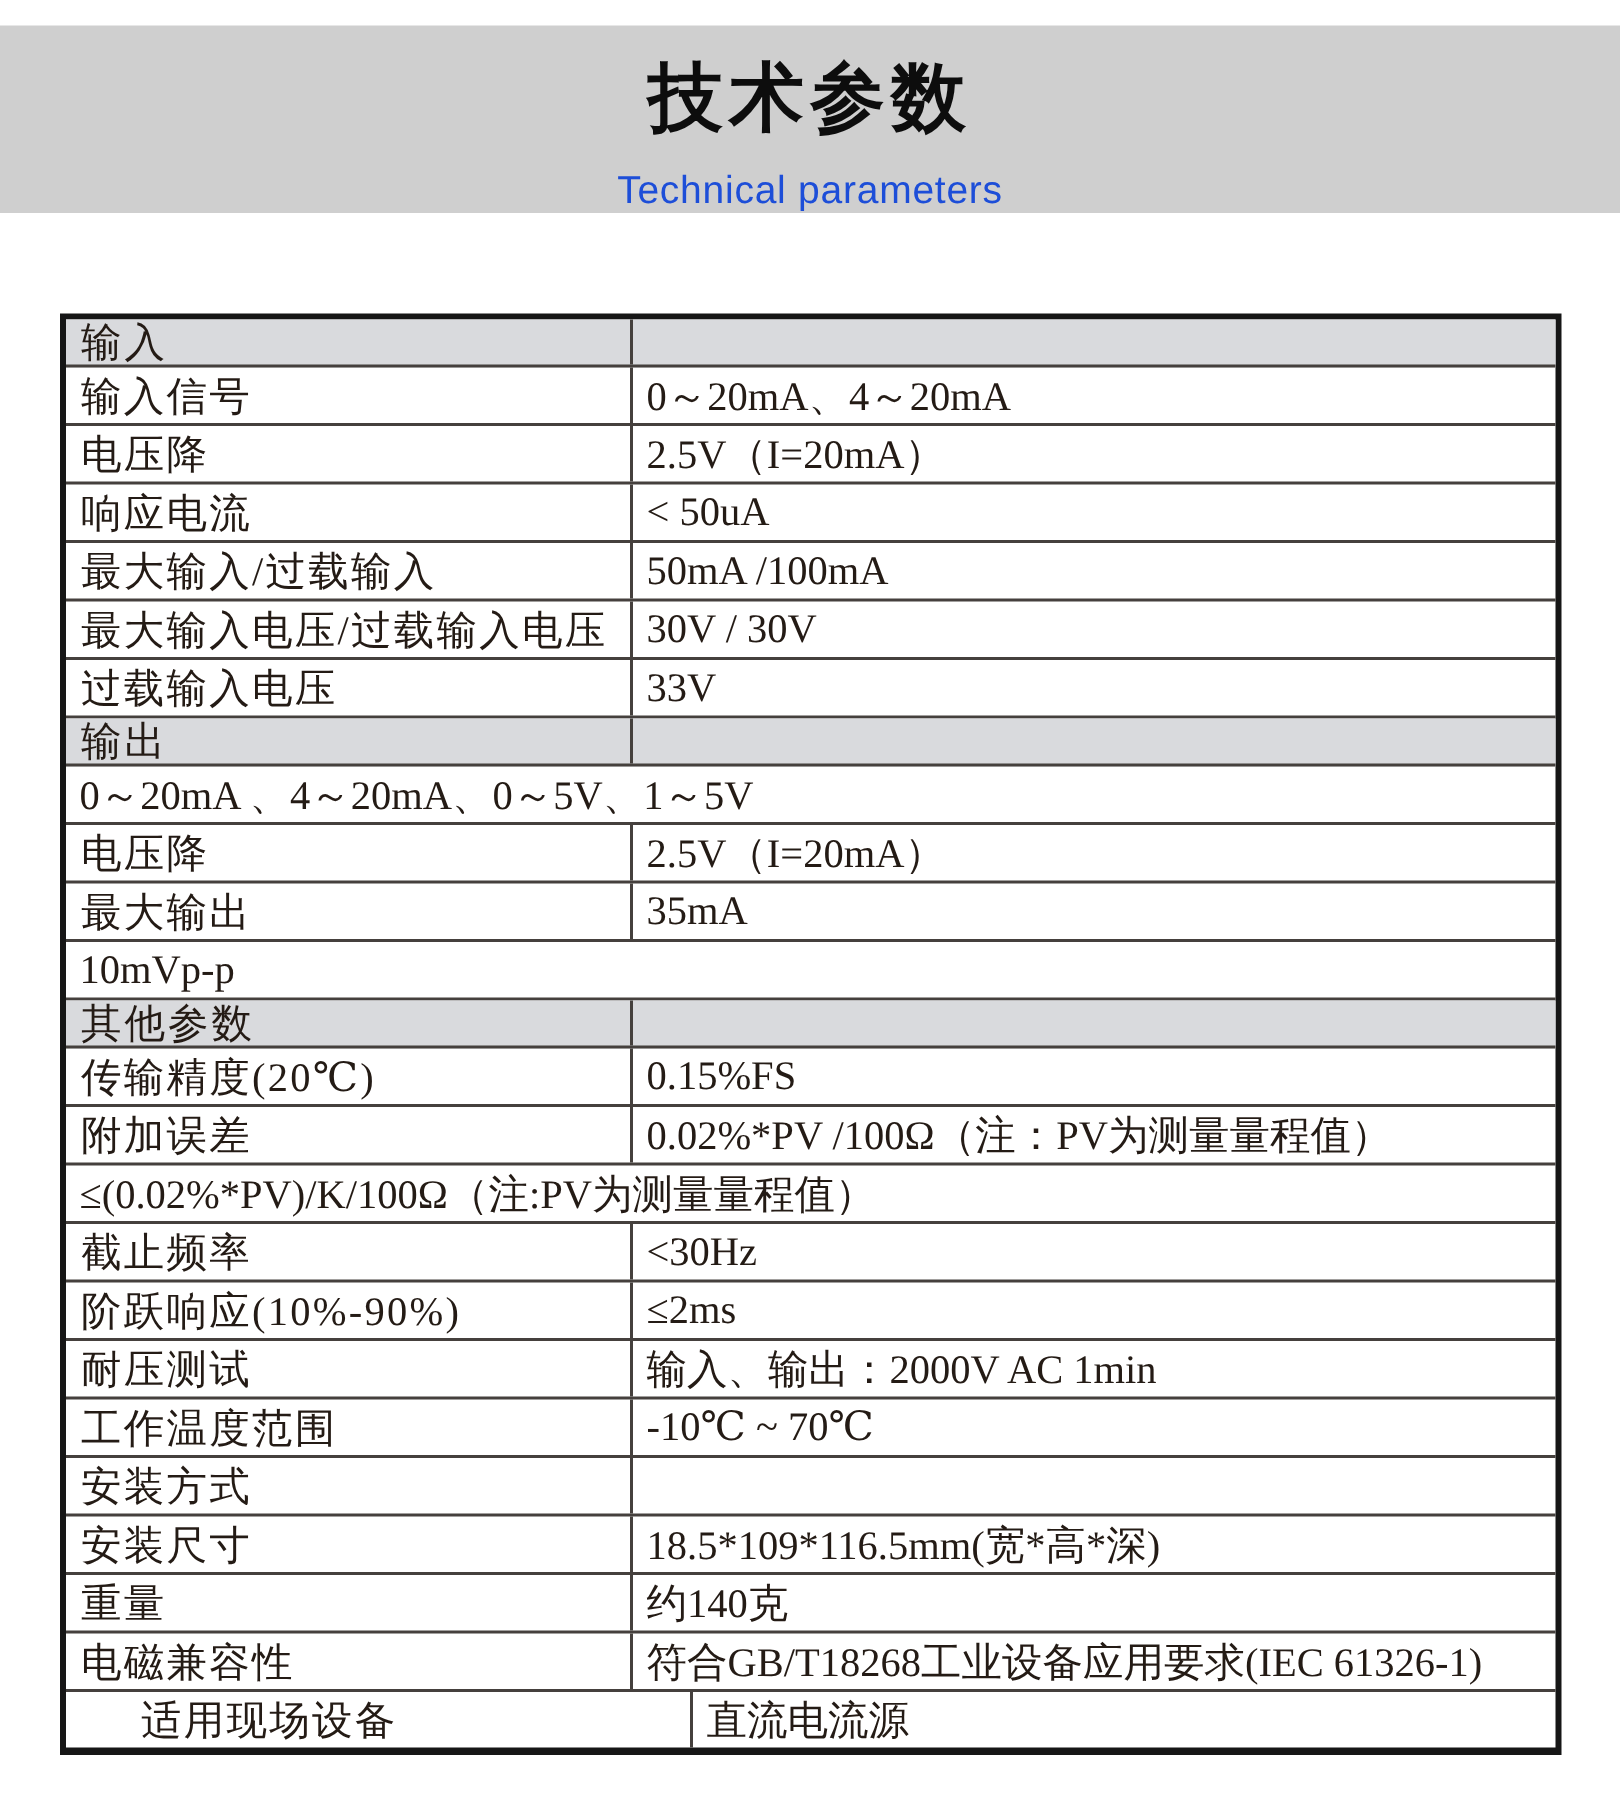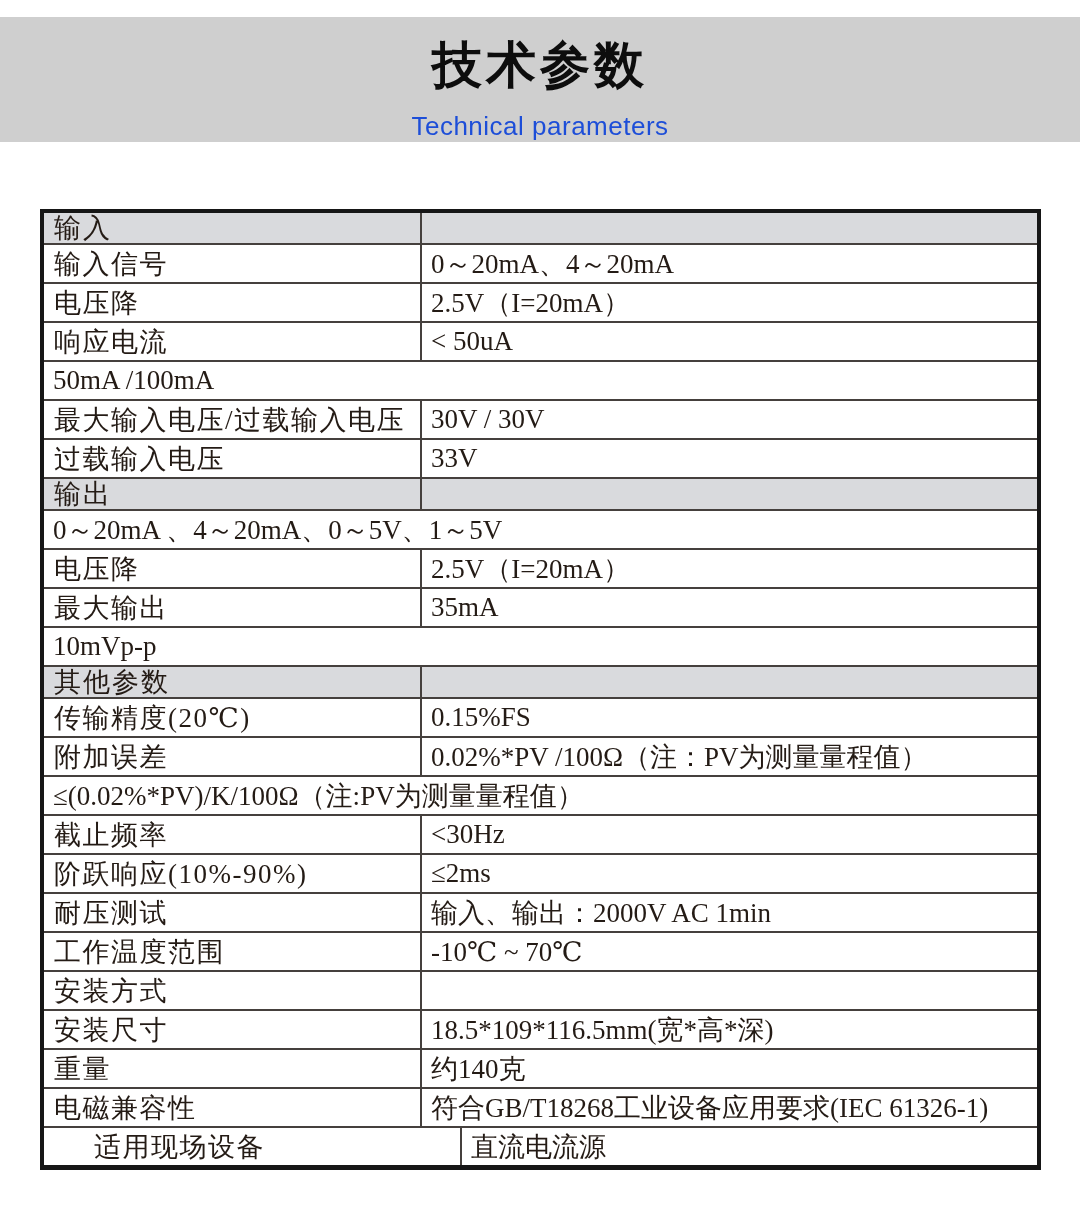--- a/index.html
+++ b/index.html
@@ -129,20 +129,23 @@
   <div class="row data">
     <div class="cell label">
       <span>响应电流</span>
     </div>
     <div class="cell value">
       <span>&lt; 50uA</span>
     </div>
   </div>
 
   <div class="row data">
+    <div class="cell label">
+      <span>最大输入/过载输入</span>
+    </div>
     <div class="cell value">
       <span>50mA /100mA</span>
     </div>
   </div>
 
   <div class="row data">
     <div class="cell label">
       <span>最大输入电压/过载输入电压</span>
     </div>
     <div class="cell value">

